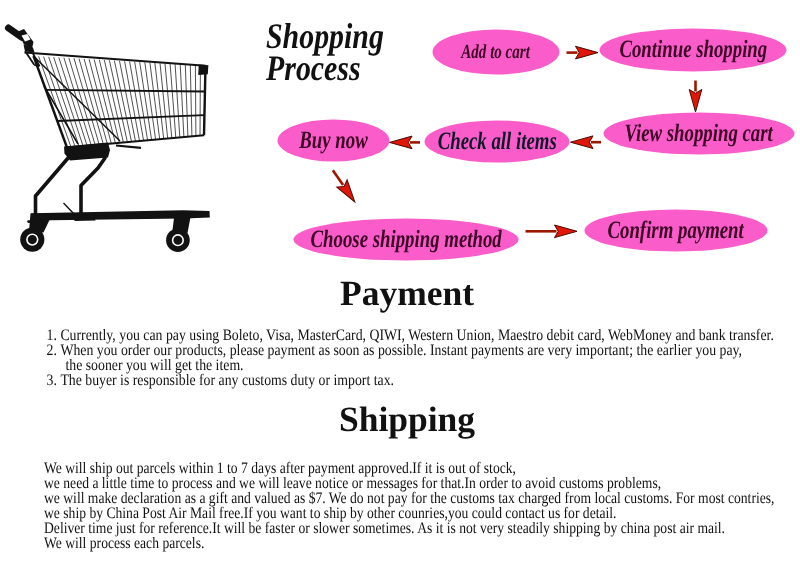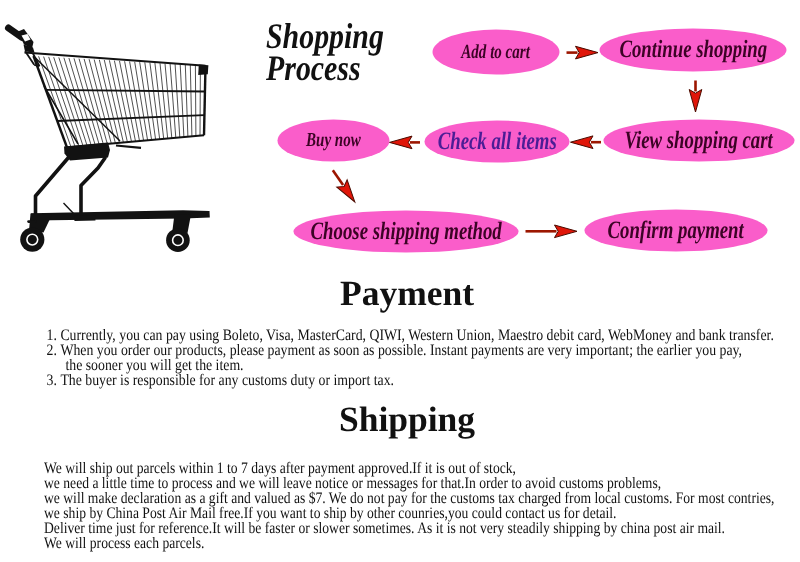--- a/index.html
+++ b/index.html
@@ -31,27 +31,27 @@
         display:flex;align-items:center;justify-content:center;
         font-family:"Liberation Serif",serif;font-style:italic;font-weight:bold;
         color:#3c0325;white-space:nowrap;}
   .node .lbl > i{display:inline-block;font-style:italic;transform:scaleX(0.752);}
 
 
   #n0{left:432px;top:29px;width:128px;height:46px;}
   #n0 .lbl{font-size:20px;}
   #n1{left:599px;top:28px;width:188px;height:44px;}
   #n1 .lbl{font-size:25px;}
-  #n2{left:603px;top:119px;width:192px;height:43px;}
+  #n2{left:603px;top:112px;width:192px;height:43px;}
   #n2 .lbl{font-size:25px;}
   #n3{left:424px;top:120px;width:146px;height:43px;}
   #n3 .lbl{font-size:25px;}
   #n4{left:277px;top:119px;width:113px;height:43px;}
-  #n4 .lbl{font-size:20px;align-items:center;}
-  #n5{left:293px;top:210px;width:226px;height:43px;}
+  #n4 .lbl{font-size:25px;align-items:center;}
+  #n5{left:293px;top:218px;width:226px;height:43px;}
   #n5 .lbl{font-size:25px;}
   #n6{left:584px;top:209px;width:184px;height:43px;text-align:right;}
   #n6 .lbl{font-size:25px;}
 
   
   #arrows{position:absolute;left:0;top:0;}
   #arrows .atail{stroke:#9C1600;stroke-width:2.6;fill:none;}
   #arrows .ahead{fill:#E01609;stroke:#4a0b00;stroke-width:1;stroke-linejoin:miter;}
 
   
@@ -151,21 +151,21 @@
           <ellipse cx="96" cy="21.5" rx="95.5" ry="21" fill="#FA5DCA"></ellipse>
         </svg>
       <span class="lbl" style="color: rgb(60, 3, 37);">
           <i>View shopping cart</i>
         </span>
     </div>
     <div class="node" id="n3">
       <svg class="ellipse" viewBox="0 0 146 43" width="146" height="43">
           <ellipse cx="73" cy="21.5" rx="72.5" ry="21" fill="#FA5DCA"></ellipse>
         </svg>
-      <span class="lbl" style="color: #4c1d95;">
+      <span class="lbl" style="color: #0f172a;">
           <i>Check all items</i>
         </span>
     </div>
     <div class="node" id="n4">
       <svg class="ellipse" viewBox="0 0 113 43" width="113" height="43">
           <ellipse cx="56.5" cy="21.5" rx="56" ry="21" fill="#FA5DCA"></ellipse>
         </svg>
       <span class="lbl" style="color: rgb(60, 3, 37);">
           <i>Buy now</i>
         </span>

